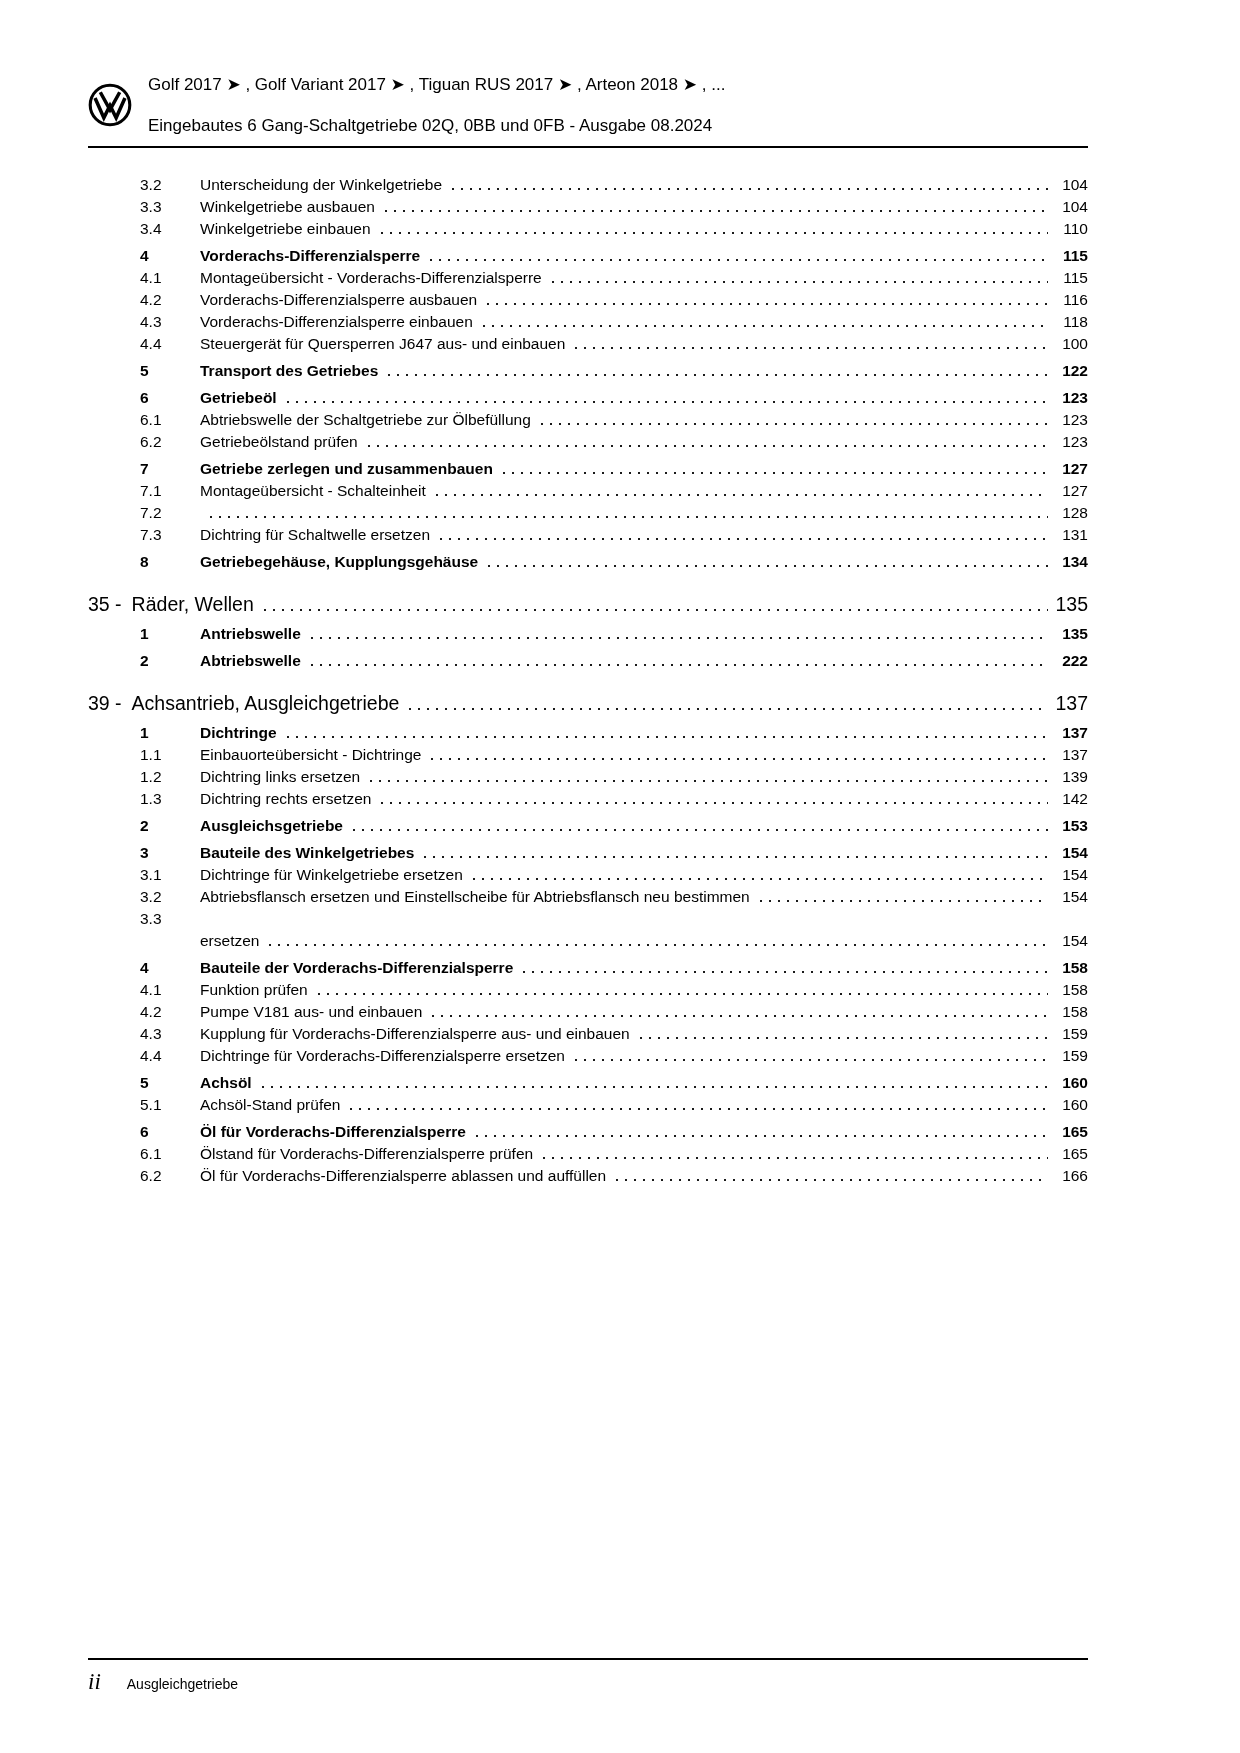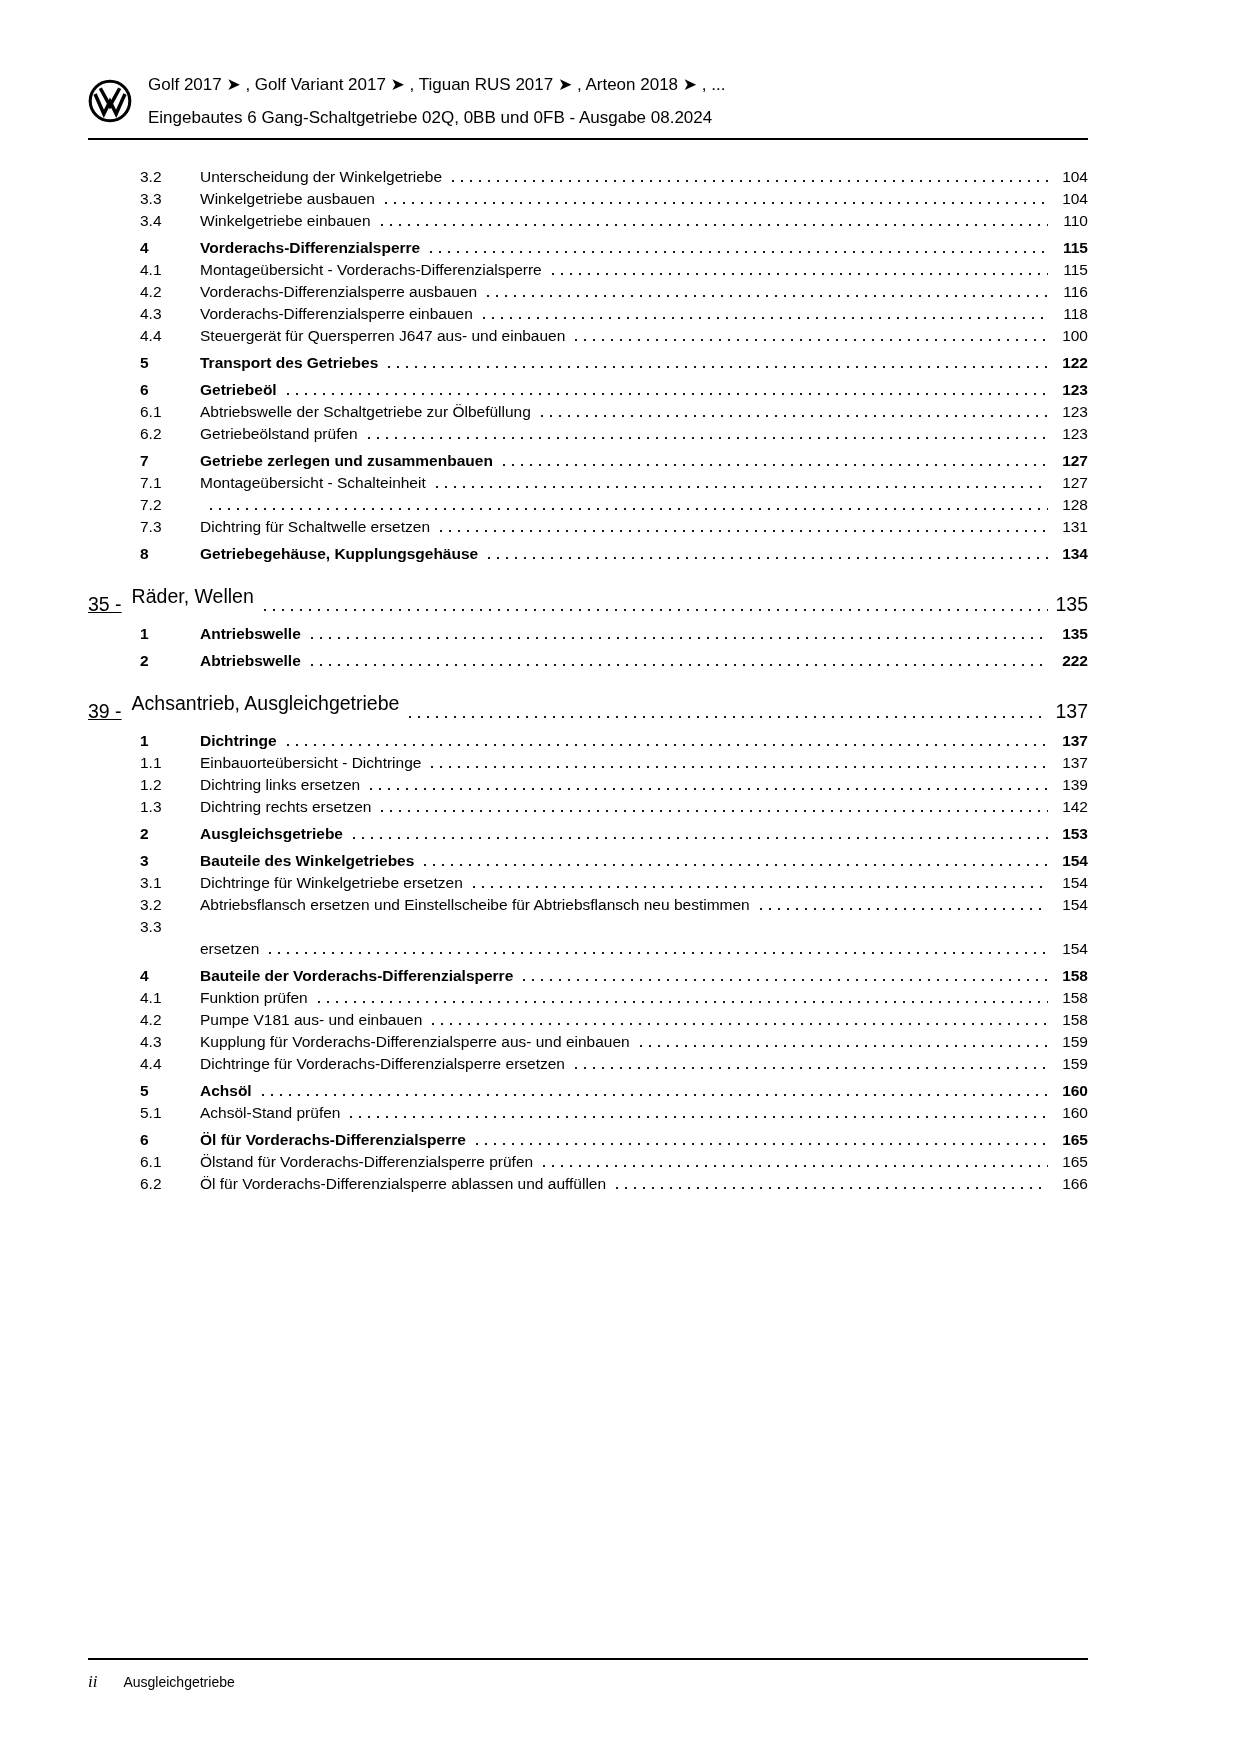--- a/index.html
+++ b/index.html
@@ -26,21 +26,21 @@
   .header {
     display: flex;
     align-items: center;
     gap: 16px;
     padding-top: 74px;
   }
   .logo svg { display: block; }
   .header-text {
     display: flex;
     flex-direction: column;
-    gap: 12px;
+    gap: 20px;
     font-size: 17px;
     line-height: 21px;
   }
   .header-rule {
     height: 2px;
     background: #000;
     margin-top: 10px;
   }
   
   .toc { margin-top: 26px; }
@@ -56,22 +56,21 @@
     margin-top: 18px;
     margin-bottom: 4px;
   }
   .num {
     flex: 0 0 60px;
     margin-left: 52px;
   }
   .chapter .num {
     flex: 0 0 auto;
     width: auto;
-    margin: 8px 10px 0 0;
-    text-decoration: underline;
+    margin: 0 10px 0 0;
   }
   .title { white-space: nowrap; }
   .leader {
     flex: 1 1 auto;
     min-width: 14px;
     align-self: flex-end;
     height: 4px;
     margin: 0 6px 5px 9px;
     background-image: radial-gradient(circle at 2px 2px, #1a1a1a 1.25px, transparent 1.5px);
     background-size: 9px 4px;
@@ -93,21 +92,21 @@
   }
   .footer-rule { height: 2px; background: #000; }
   .footer-line {
     display: flex;
     align-items: baseline;
     margin-top: 9px;
   }
   .folio {
     font-family: "Liberation Serif", serif;
     font-style: italic;
-    font-size: 17px;
+    font-size: 23px;
     line-height: 26px;
   }
   .footer-label {
     font-size: 14px;
     margin-left: 26px;
   }
 </style>
 </head>
 <body>
 

